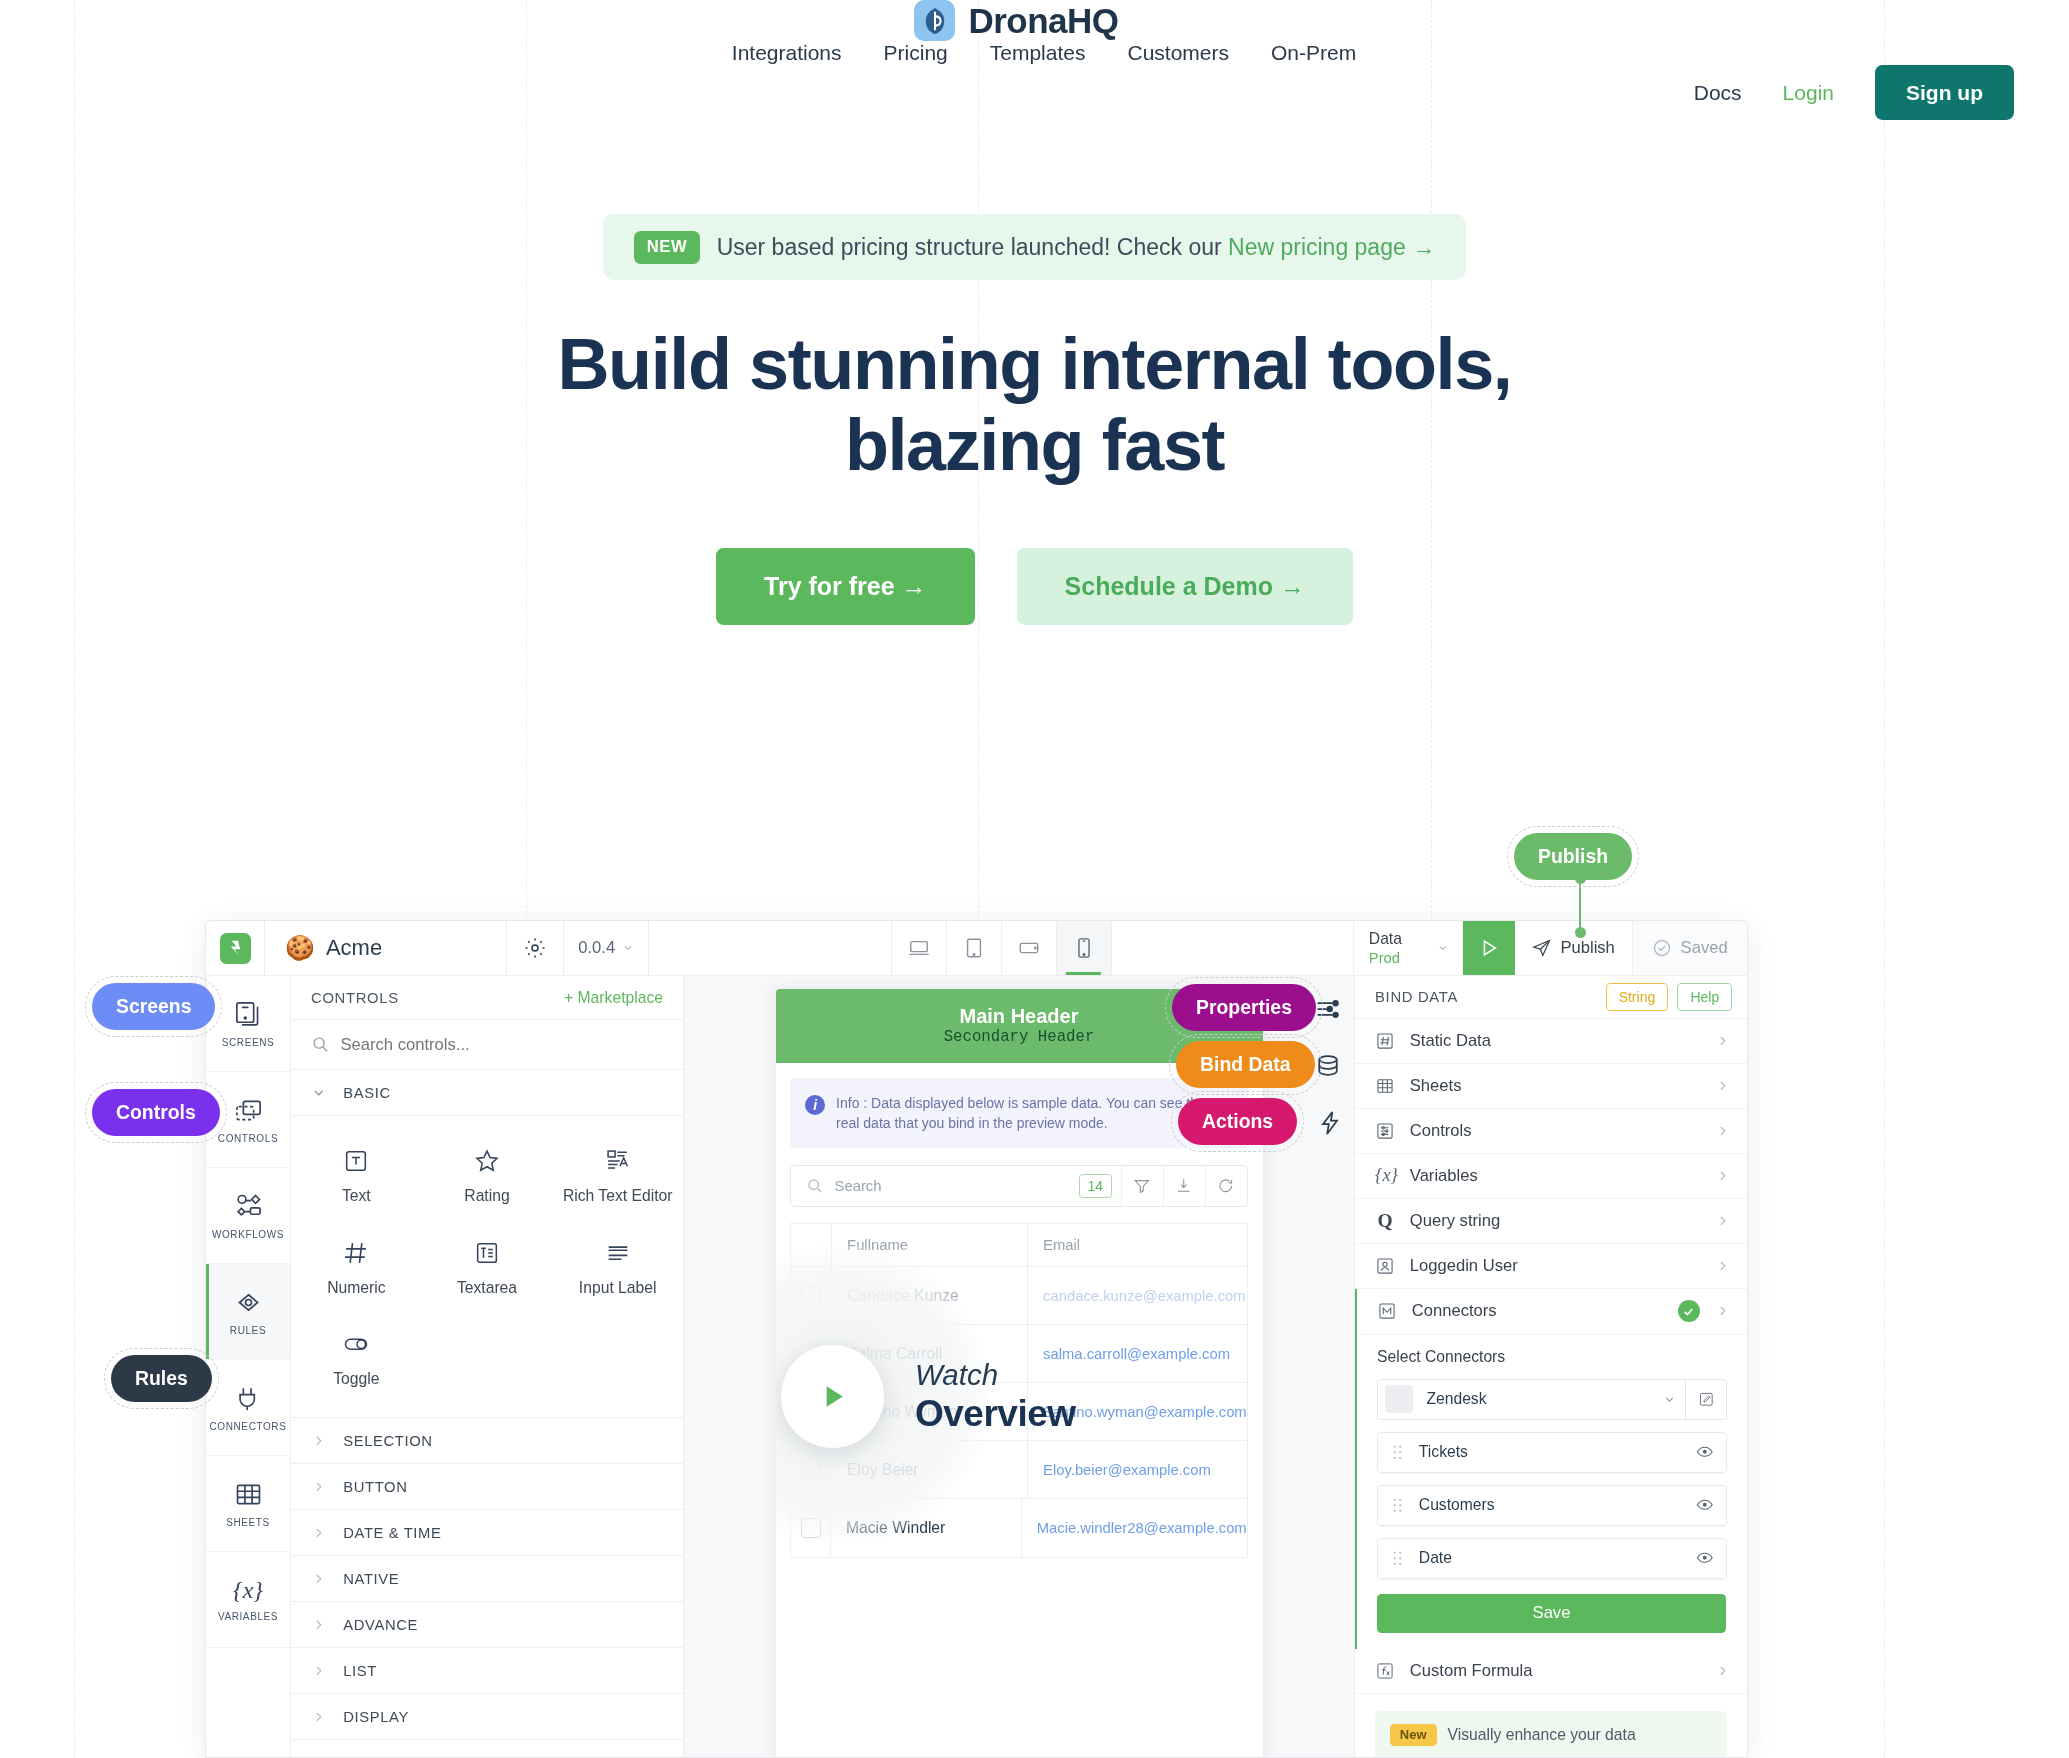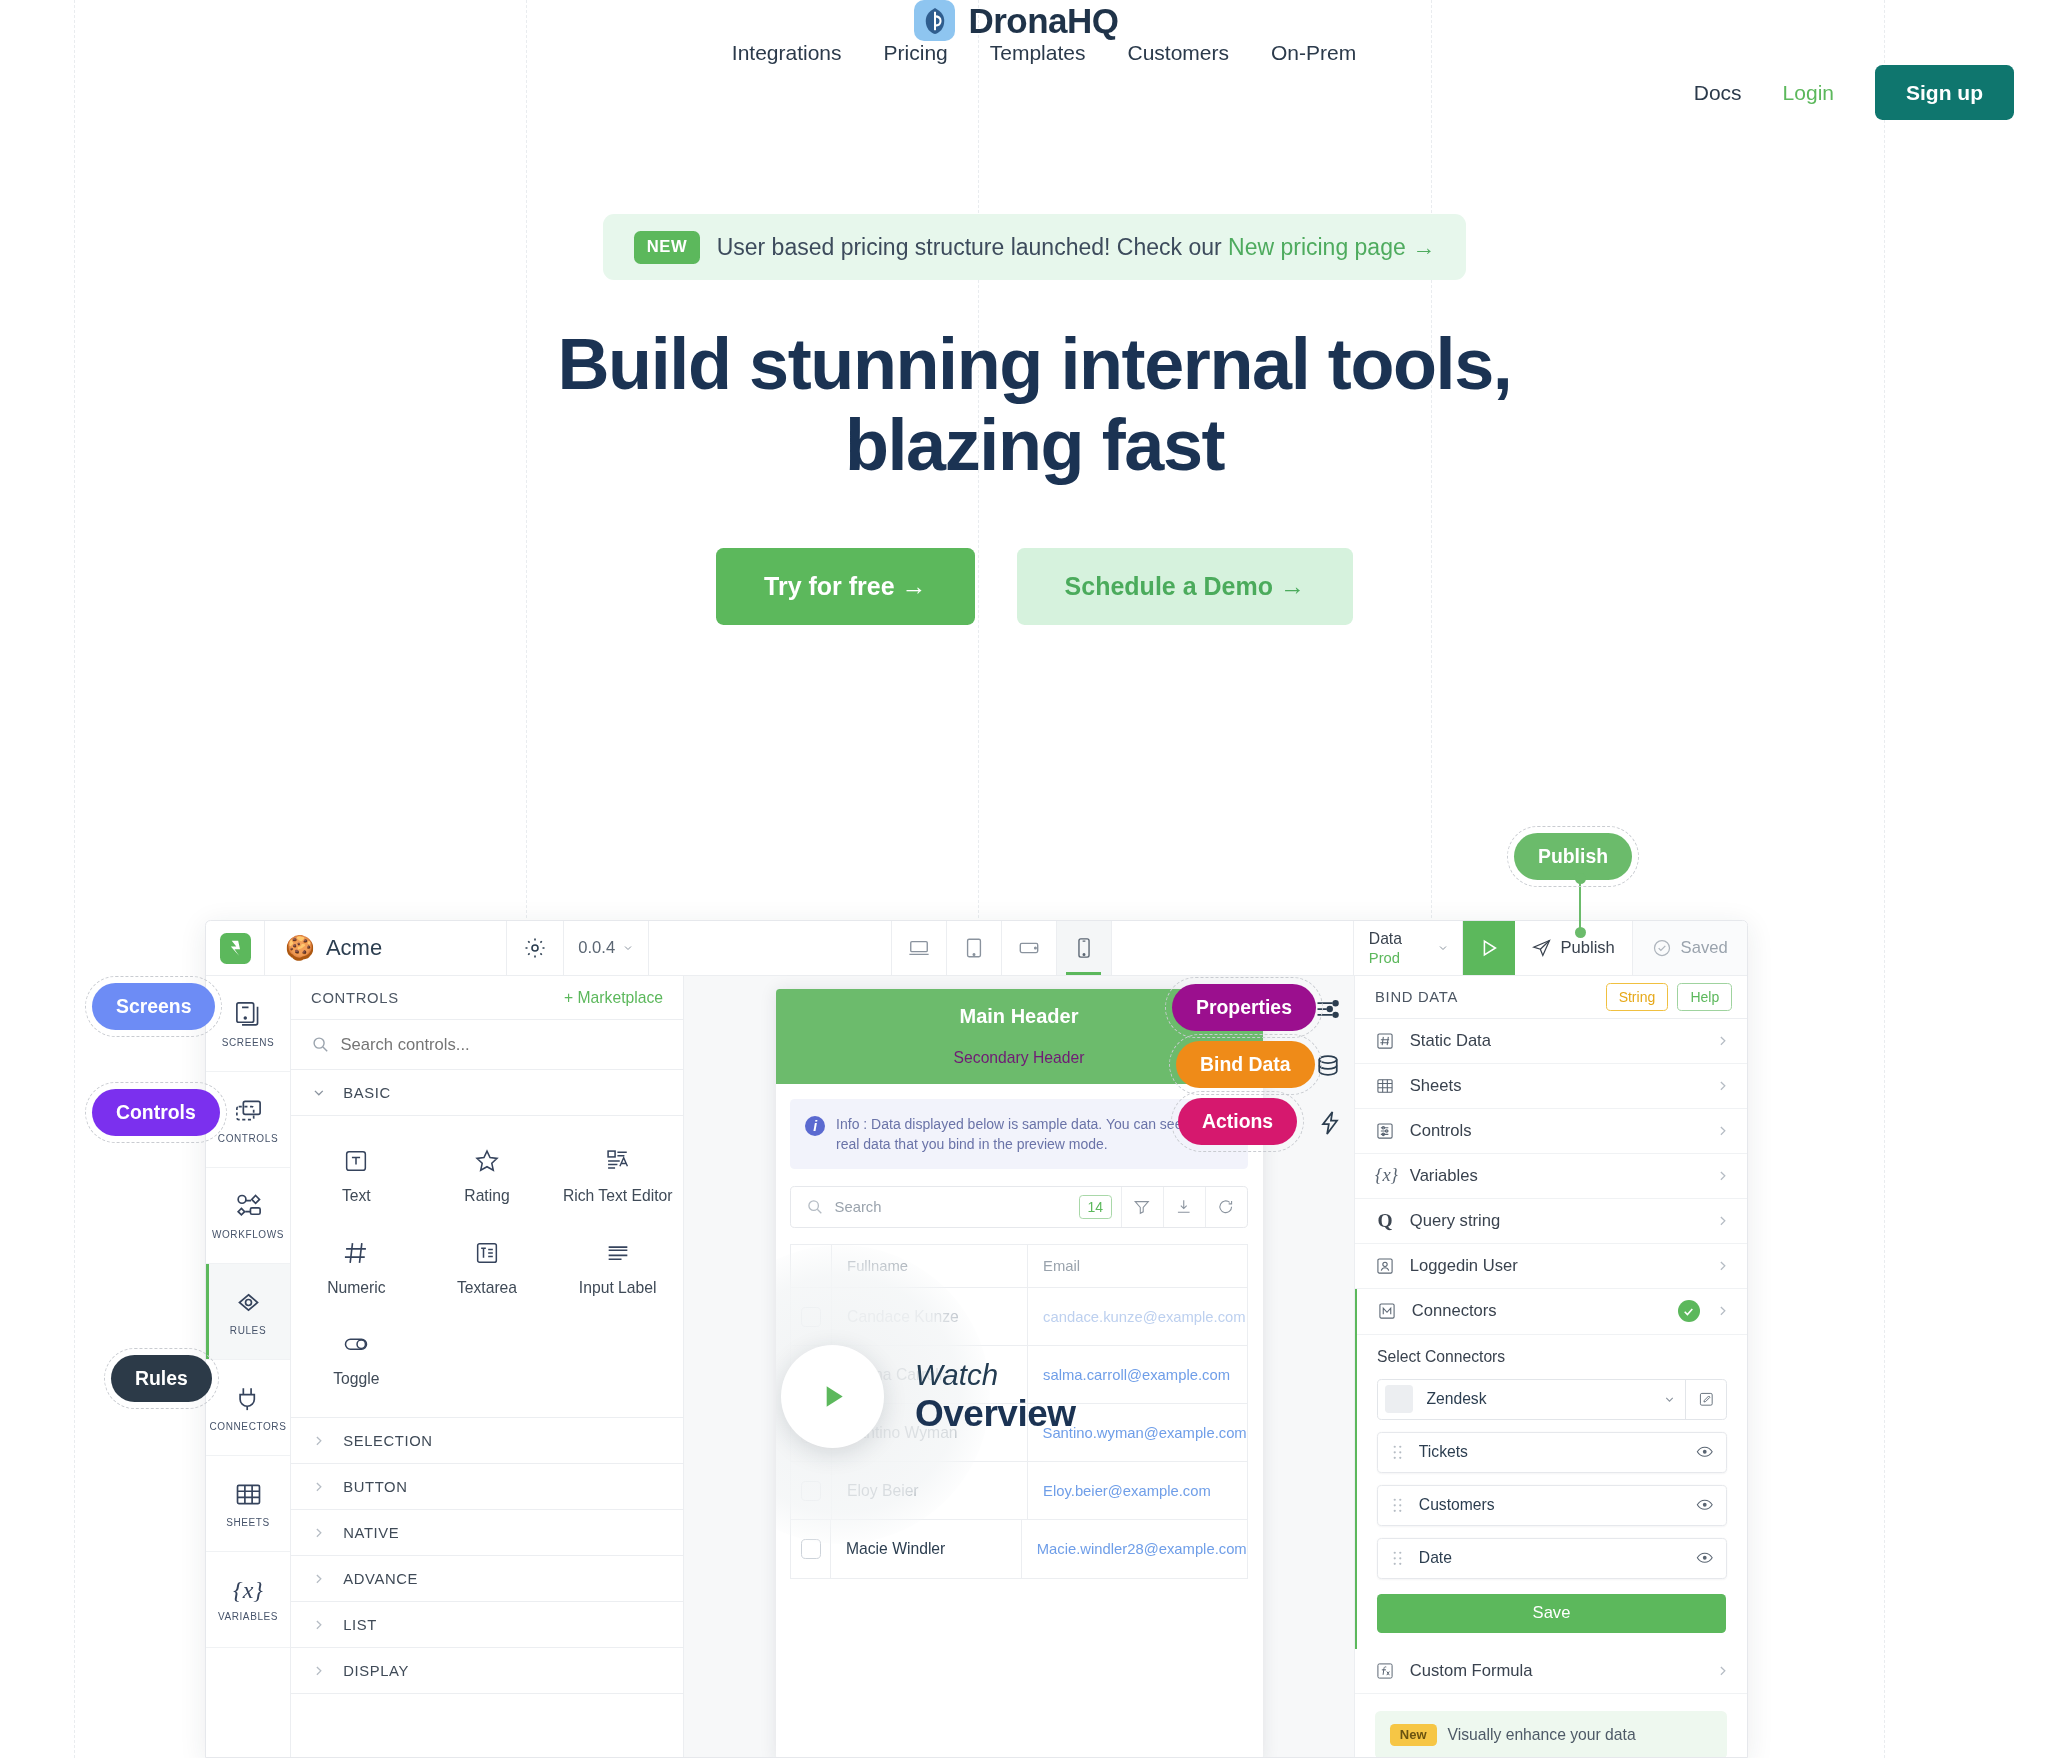--- a/index.html
+++ b/index.html
@@ -130,21 +130,21 @@
 
   
   .canvas { flex: 1; background: #f7f8f9; position: relative; display:flex; justify-content:center; }
   .phone {
     width: 487px; background: #fff; margin-top: 13px;
     box-shadow: 0 1.8px 16.6px rgba(30,40,60,.10); border-radius: 3.7px; overflow:hidden;
     position: relative;
   }
   .ph-head { background: #6cbb6c; text-align:center; padding: 15.7px 0 17.5px; }
   .ph-h1 { color:#fff; font-size: 20px; font-weight: 700; }
-  .ph-h2 { color:#701a75; font-size: 15.7px; margin-top: 21px; }
+  .ph-h2 { color:#14532d; font-size: 15.7px; margin-top: 0; font-family: Liberation Mono, monospace; }
   .ph-info { margin: 14.8px 14.8px 0; background:#f2f3fb; border-radius: 4.6px; display:flex; gap:11px; padding: 14.8px 14.8px; }
   .ph-info-ico { width:20px;height:20px;border-radius:50%;background:#5b6ad0;color:#fff;font-size:14px;font-style:italic;font-weight:700;display:flex;align-items:center;justify-content:center;flex:none;margin-top:1.8px; }
   .ph-info-txt { font-size: 14px; line-height: 1.45; color: #6a73a8; }
   .ph-search { margin: 16.6px 14.8px 0; border: 0.9px solid #e6e8ec; border-radius: 4.6px; display:flex; align-items:center; height: 42px; }
   .ph-search-l { flex:1; display:flex; align-items:center; gap:11px; padding-left: 14.8px; font-size: 14.8px; color:#9aa3ad; }
   .ph-badge { border: 0.9px solid #a9d8a9; color:#5cb85c; font-size: 14px; border-radius: 3.7px; padding: 2.8px 7.4px; margin-right: 9.2px; }
   .ph-sb { width: 42px; height: 100%; display:flex; align-items:center; justify-content:center; border-left: 0.9px solid #eceef1; }
   .ph-thead { display:flex; margin: 16.6px 14.8px 0; border: 0.9px solid #eceef1; border-bottom:none; }
   .ph-th { font-size: 14.8px; color:#9aa3ad; padding: 13px 0 13px 14.8px; }
   .ph-th.c1 { width: 41px; border-right: 0.9px solid #eceef1; padding-left:0; }
@@ -486,20 +486,26 @@
             <svg width="15.7" height="15.7" viewBox="0 0 24 24" fill="none" stroke="#b5bcc4" stroke-width="2">
                 <path d="M9 6l6 6-6 6"></path>
               </svg>
             <span class="cgroup-lbl">SELECTION</span>
           </div>
           <div class="cgroup">
             <svg width="15.7" height="15.7" viewBox="0 0 24 24" fill="none" stroke="#b5bcc4" stroke-width="2">
                 <path d="M9 6l6 6-6 6"></path>
               </svg>
             <span class="cgroup-lbl">BUTTON</span>
+          </div>
+          <div class="cgroup">
+            <svg width="15.7" height="15.7" viewBox="0 0 24 24" fill="none" stroke="#b5bcc4" stroke-width="2">
+                <path d="M9 6l6 6-6 6"></path>
+              </svg>
+            <span class="cgroup-lbl">DATE &amp; TIME</span>
           </div>
           <div class="cgroup">
             <svg width="15.7" height="15.7" viewBox="0 0 24 24" fill="none" stroke="#b5bcc4" stroke-width="2">
                 <path d="M9 6l6 6-6 6"></path>
               </svg>
             <span class="cgroup-lbl">NATIVE</span>
           </div>
           <div class="cgroup">
             <svg width="15.7" height="15.7" viewBox="0 0 24 24" fill="none" stroke="#b5bcc4" stroke-width="2">
                 <path d="M9 6l6 6-6 6"></path>

